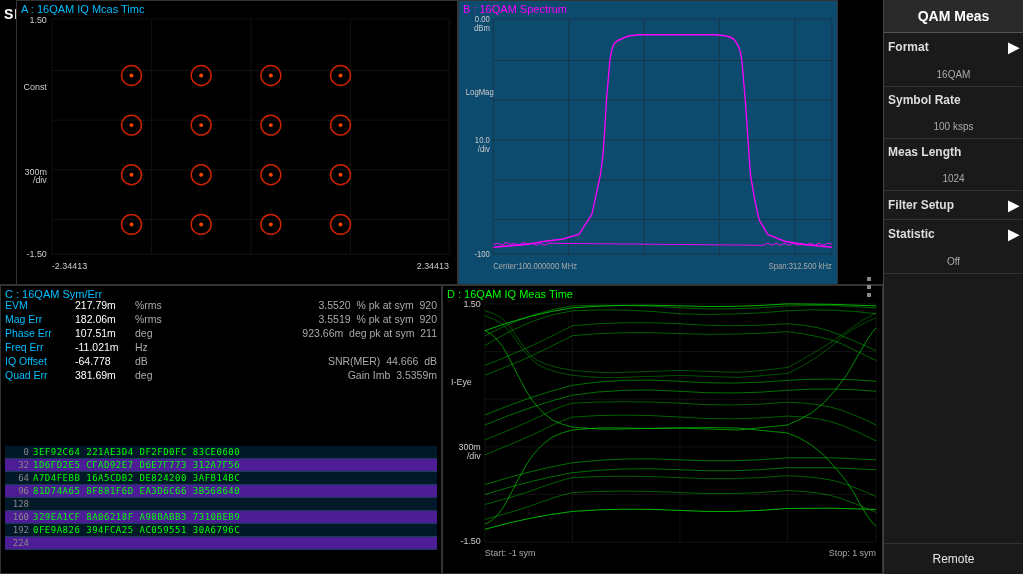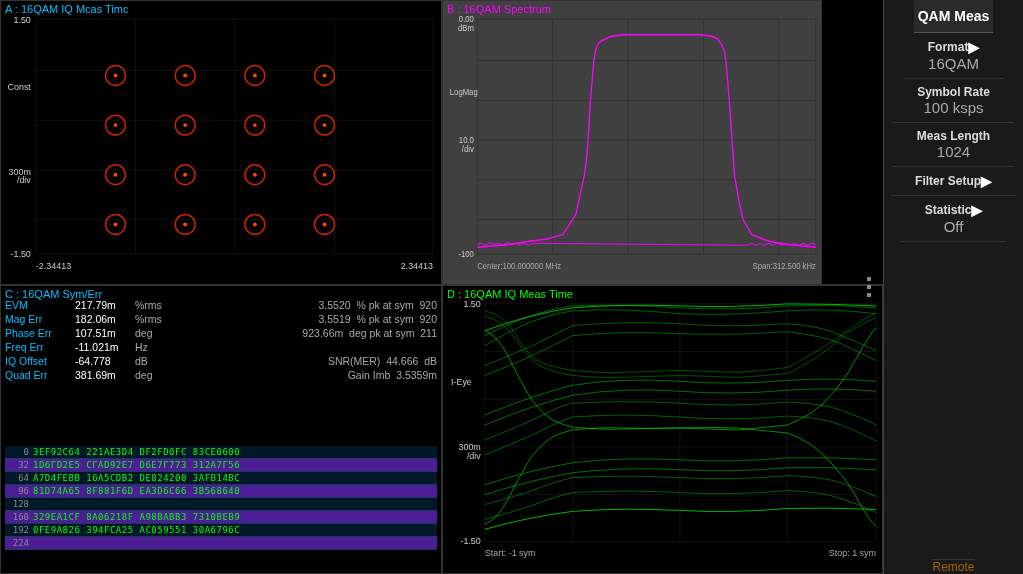--- a/index.html
+++ b/index.html
@@ -19,20 +19,21 @@
       width: 883px;
       height: 574px;
       display: flex;
       flex-direction: column;
     }
 
     .top-row {
       display: flex;
       height: 285px;
       border-bottom: 1px solid #333;
+      padding-left: 16px;
     }
 
     .bottom-row {
       display: flex;
       height: 289px;
     }
 
     
     .panel {
       position: relative;
@@ -52,21 +53,21 @@
     .panel-a {
       width: 442px;
       height: 285px;
       background: #000;
     }
 
     
     .panel-b {
       width: 380px;
       height: 285px;
-      background: #404040;
+      background: #0c4a6e;
     }
 
     
     .panel-c {
       width: 442px;
       height: 289px;
       background: #000;
     }
 
     
@@ -77,65 +78,65 @@
     }
 
     
     .sidebar {
       width: 140px;
       height: 574px;
       background: #1a1a1a;
       border-left: 1px solid #444;
       display: flex;
       flex-direction: column;
-      align-items: center;
     }
 
     .sidebar-header {
       background: #2a2a2a;
       text-align: center;
       padding: 8px 4px;
       font-size: 14px;
       font-weight: bold;
       color: #fff;
       border-bottom: 1px solid #555;
     }
 
     .sidebar-item {
       border-bottom: 1px solid #333;
-      padding: 6px 24px;
+      padding: 6px 4px;
       cursor: pointer;
     }
 
     .sidebar-item-label {
       font-size: 12px;
       font-weight: bold;
       color: #ddd;
       display: flex;
       justify-content: space-between;
       align-items: center;
     }
 
     .sidebar-item-value {
-      font-size: 15px;
+      font-size: 10px;
       color: #aaa;
-      margin-top: 0;
+      margin-top: 14px;
       text-align: center;
     }
 
     .arrow-right {
       color: #fff;
       font-size: 14px;
     }
 
     .sidebar-remote {
       margin-top: auto;
+      padding: 8px;
       text-align: center;
       font-size: 12px;
-      color: #a16207;
+      color: #e5e5e5;
       border-top: 1px solid #333;
     }
 
     
     .siglent-logo {
       position: absolute;
       top: 6px;
       left: 4px;
       font-size: 14px;
       font-weight: bold;

